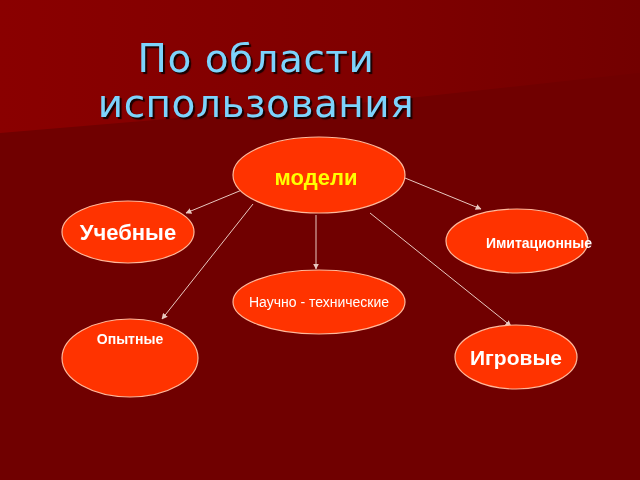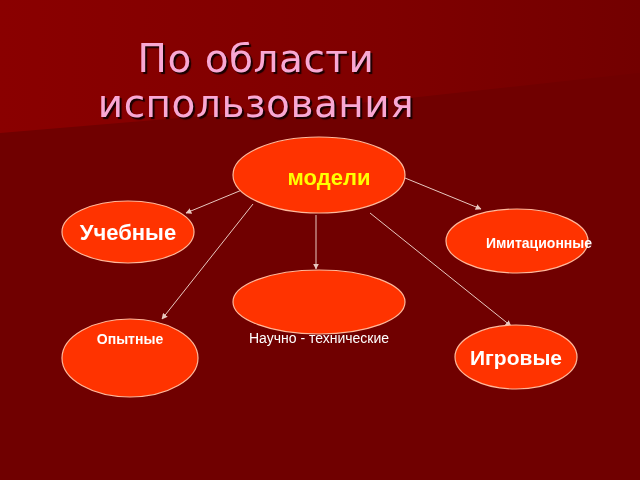--- a/index.html
+++ b/index.html
@@ -9,21 +9,21 @@
     font-family: "Liberation Sans", sans-serif;
   }
   .bg-top {
     position: absolute; left: 0; top: 0; width: 640px; height: 140px;
     background: linear-gradient(90deg, #8a0000 0%, #7f0000 60%, #730000 100%);
     clip-path: polygon(0 0, 100% 0, 100% 52%, 60% 72%, 0 95%);
   }
   .title {
     position: absolute; left: 0; top: 36px; width: 512px; text-align: center;
     font-family: "DejaVu Sans", sans-serif;
-    font-size: 39px; color: #f9a8d4;
+    font-size: 39px; color: #7dd3fc;
     text-shadow: 2px 2px 1px #1a0000;
     letter-spacing: 0.5px;
   }
   svg.diagram { position: absolute; left: 0; top: 0; }
   .node-label {
     position: absolute; transform: translate(-50%, -50%);
     white-space: nowrap; font-family: "Liberation Sans", sans-serif;
     text-align: center;
   }
   .lbl-center { color: #ffff00; font-weight: bold; font-size: 22px; }
@@ -53,23 +53,23 @@
   <g fill="#ff3300" stroke="#ffb89a" stroke-width="1.2">
     <ellipse cx="319" cy="175" rx="86" ry="38"></ellipse>
     <ellipse cx="128" cy="232" rx="66" ry="31"></ellipse>
     <ellipse cx="517" cy="241" rx="71" ry="32"></ellipse>
     <ellipse cx="319" cy="302" rx="86" ry="32"></ellipse>
     <ellipse cx="130" cy="358" rx="68" ry="39"></ellipse>
     <ellipse cx="516" cy="357" rx="61" ry="32"></ellipse>
   </g>
 </svg>
 
-<div class="node-label lbl-center" style="left:329px; top:178px;">модели</div>
+<div class="node-label lbl-center" style="left:316px; top:178px;">модели</div>
 
 <div class="node-label lbl-bold" style="left:128px; top:233px; font-size:22px;">Учебные</div>
 
 <div class="node-label lbl-bold" style="left:517px; top:243px; font-size:14px;padding-left:44px;">Имитационные</div>
 
-<div class="node-label lbl-normal" style="left:319px; top:302px; font-size:14px;margin-top:36px;">Научно - технические</div>
+<div class="node-label lbl-normal" style="left:319px; top:302px; font-size:14px;">Научно - технические</div>
 
 <div class="node-label lbl-bold" style="left:130px; top:339px; font-size:14px;">Опытные</div>
 
 <div class="node-label lbl-bold" style="left:516px; top:358px; font-size:21px;">Игровые</div>
 
 </body></html>

